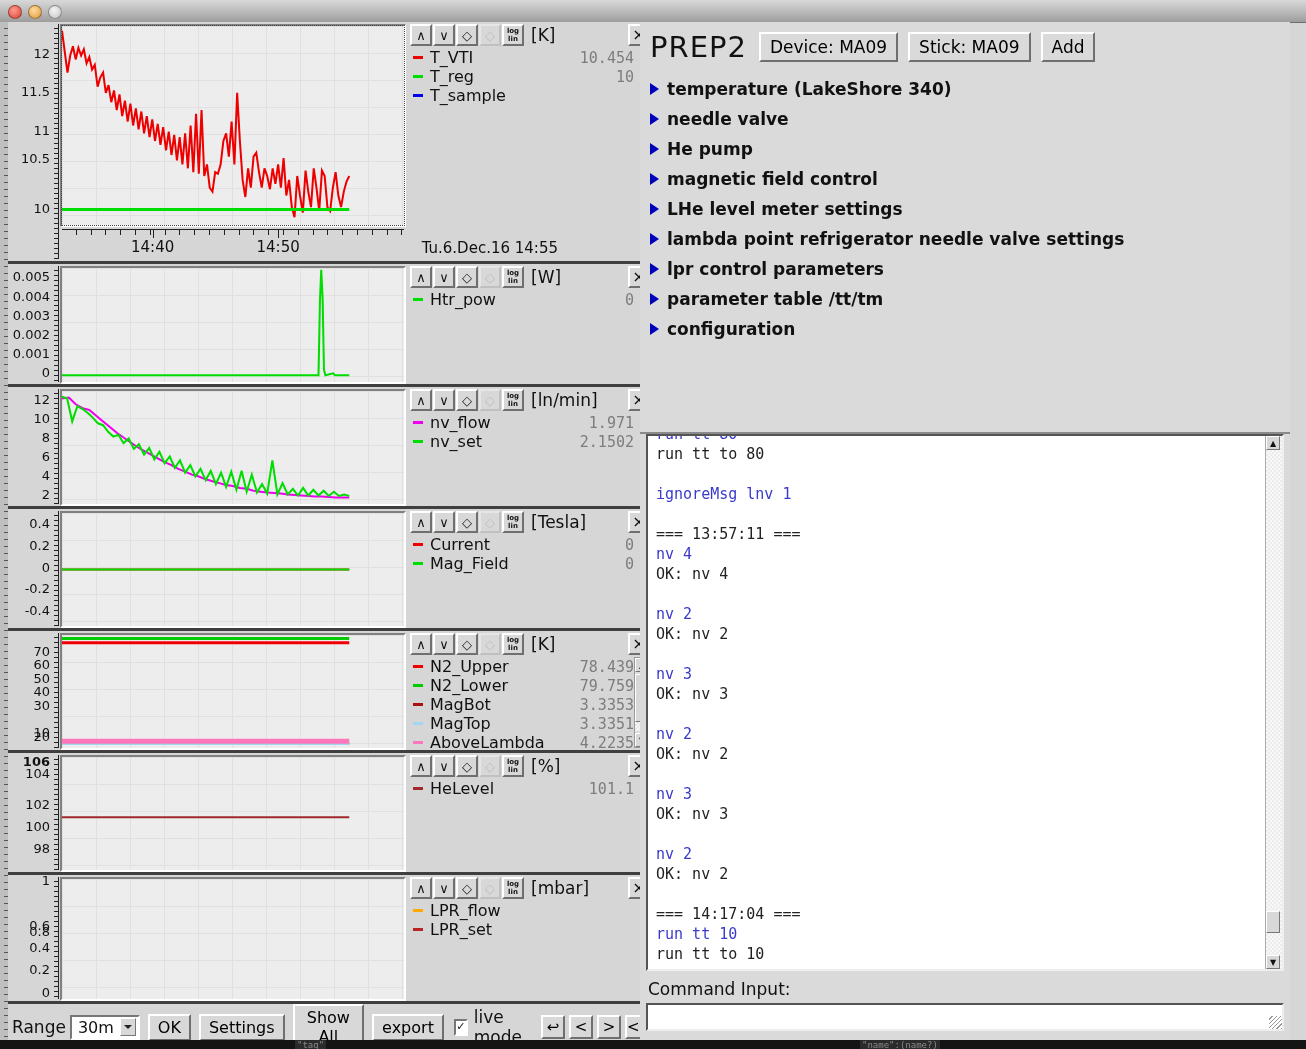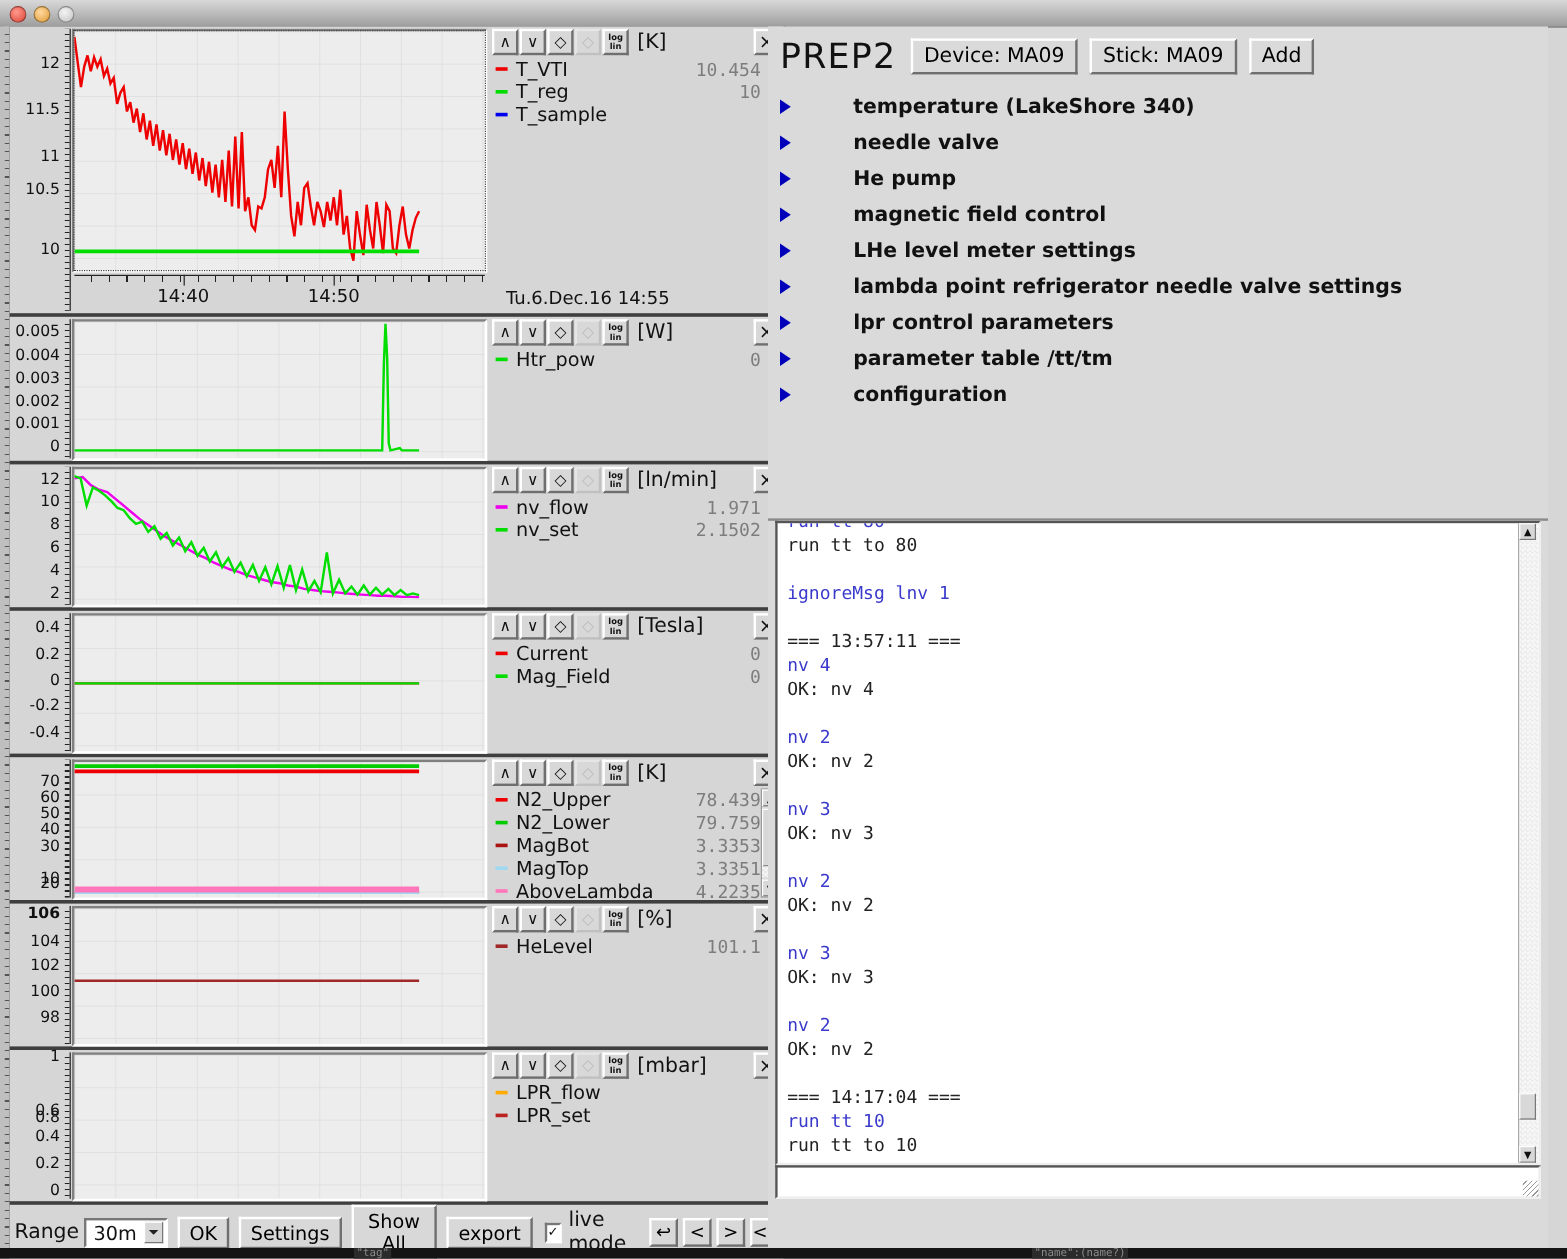--- a/index.html
+++ b/index.html
@@ -82,21 +82,21 @@
   .nav-btn{width:24px;height:24px;margin-left:4px;background:#d8d8d8;text-align:center;
     border-top:2px solid #fff;border-left:2px solid #fff;border-right:2px solid #6f6f6f;border-bottom:2px solid #6f6f6f;
     font:15px/20px "DejaVu Sans",sans-serif;box-sizing:border-box;padding:0;}
   
   #prep-header{display:flex;align-items:center;padding:8px 0 0 10px;}
   #prep-title{font-size:29px;letter-spacing:1px;margin-right:12px;}
   .hbtn{background:#dadada;border-top:2px solid #fff;border-left:2px solid #fff;
     border-right:2px solid #6f6f6f;border-bottom:2px solid #6f6f6f;
     font:17px "DejaVu Sans",sans-serif;padding:3px 9px;margin-right:10px;cursor:default;}
   #tree{padding:10px 0 0 8px;flex:0 0 358px;}
-  .tree-item{display:flex;align-items:center;height:30px;font-weight:bold;font-size:17px;gap:44px;}
+  .tree-item{display:flex;align-items:center;height:30px;font-weight:bold;font-size:17px;}
   .tri{width:0;height:0;border-left:9px solid #0000bb;border-top:6px solid transparent;border-bottom:6px solid transparent;margin:0 8px 0 2px;}
   #io-section{border-top:2px solid #8a8a8a;flex:1 1 auto;display:flex;flex-direction:column;background:#dadada;}
   #io-label{font-size:17px;padding:6px 0 4px 8px;}
   #io-box{position:relative;margin:0 6px;height:533px;background:#fff;border:2px solid;border-color:#555 #eee #eee #555;overflow:hidden;}
   #io-lines{margin:-12px 0 0 8px;font:15px/20px "DejaVu Sans Mono",monospace;white-space:pre;}
   .io-b{color:#3a3acc;}
   .io-k{color:#222;}
   #io-scroll{position:absolute;right:0;top:0;bottom:0;width:16px;background:repeating-conic-gradient(#ececec 0 25%,#f8f8f8 0 50%) 0 0/4px 4px;border-left:1px solid #aaa;}
   #cmd-label{font-size:17px;padding:8px 0 4px 8px;}
   #cmd-box{position:relative;margin:0 6px 4px 6px;height:24px;background:#fff;border:2px solid;border-color:#555 #eee #eee #555;}
@@ -354,21 +354,21 @@
             <div class="scr-arrow" style="bottom: 0px;">▼</div>
           </div>
         </div>
       </div>
       <div class="chart-row" style="flex: 0 0 119px; height: 119px;">
         <div class="yaxis">
           <div class="ytick-strip"></div>
           <div class="ytick-label" style="top: 88.3495px;">98</div>
           <div class="ytick-label" style="top: 66.4078px;">100</div>
           <div class="ytick-label" style="top: 44.466px;">102</div>
-          <div class="ytick-label" style="top: 24px;">104</div>
+          <div class="ytick-label" style="top: 13px;">104</div>
           <div class="ytick-label" style="top: 0.582524px; font-weight: bold;">106</div>
         </div>
         <div class="plot-wrap" style="height: 113px;">
           <svg viewBox="0 0 338 113" preserveAspectRatio="none">
             <polyline points="0.0,60.3 283.9,60.3" fill="none" stroke="#a02828" stroke-width="2"></polyline>
           </svg>
         </div>
         <div class="legend">
           <div class="legend-head">
             <button class="tbtn">∧</button>
@@ -497,20 +497,21 @@
       </div>
     <div id="io-section">
       <div id="io-box">
         <div id="io-lines"><div class="io-b">run tt 80</div><div class="io-k">run tt to 80</div><div class="io-k"> </div><div class="io-b">ignoreMsg lnv 1</div><div class="io-k"> </div><div class="io-k">=== 13:57:11 ===</div><div class="io-b">nv 4</div><div class="io-k">OK: nv 4</div><div class="io-k"> </div><div class="io-b">nv 2</div><div class="io-k">OK: nv 2</div><div class="io-k"> </div><div class="io-b">nv 3</div><div class="io-k">OK: nv 3</div><div class="io-k"> </div><div class="io-b">nv 2</div><div class="io-k">OK: nv 2</div><div class="io-k"> </div><div class="io-b">nv 3</div><div class="io-k">OK: nv 3</div><div class="io-k"> </div><div class="io-b">nv 2</div><div class="io-k">OK: nv 2</div><div class="io-k"> </div><div class="io-k">=== 14:17:04 ===</div><div class="io-b">run tt 10</div><div class="io-k">run tt to 10</div></div>
         <div id="io-scroll">
           <div class="scr-arrow" style="top:0">▲</div>
           <div class="scr-thumb" style="bottom:36px;height:22px"></div>
           <div class="scr-arrow" style="bottom:0">▼</div>
         </div>
       </div>
+      <div id="cmd-label">Command Input:</div>
       <div id="cmd-box">
         <input id="cmd-input" value="" style="">
         <div id="cmd-grip"></div>
       </div>
     </div>
   </div>
 
   <div id="bottom-strip">
       <span class="frag" style="left: 295px;">"tag"</span>
       <span class="frag" style="left: 860px;">"name":(name?)</span>

